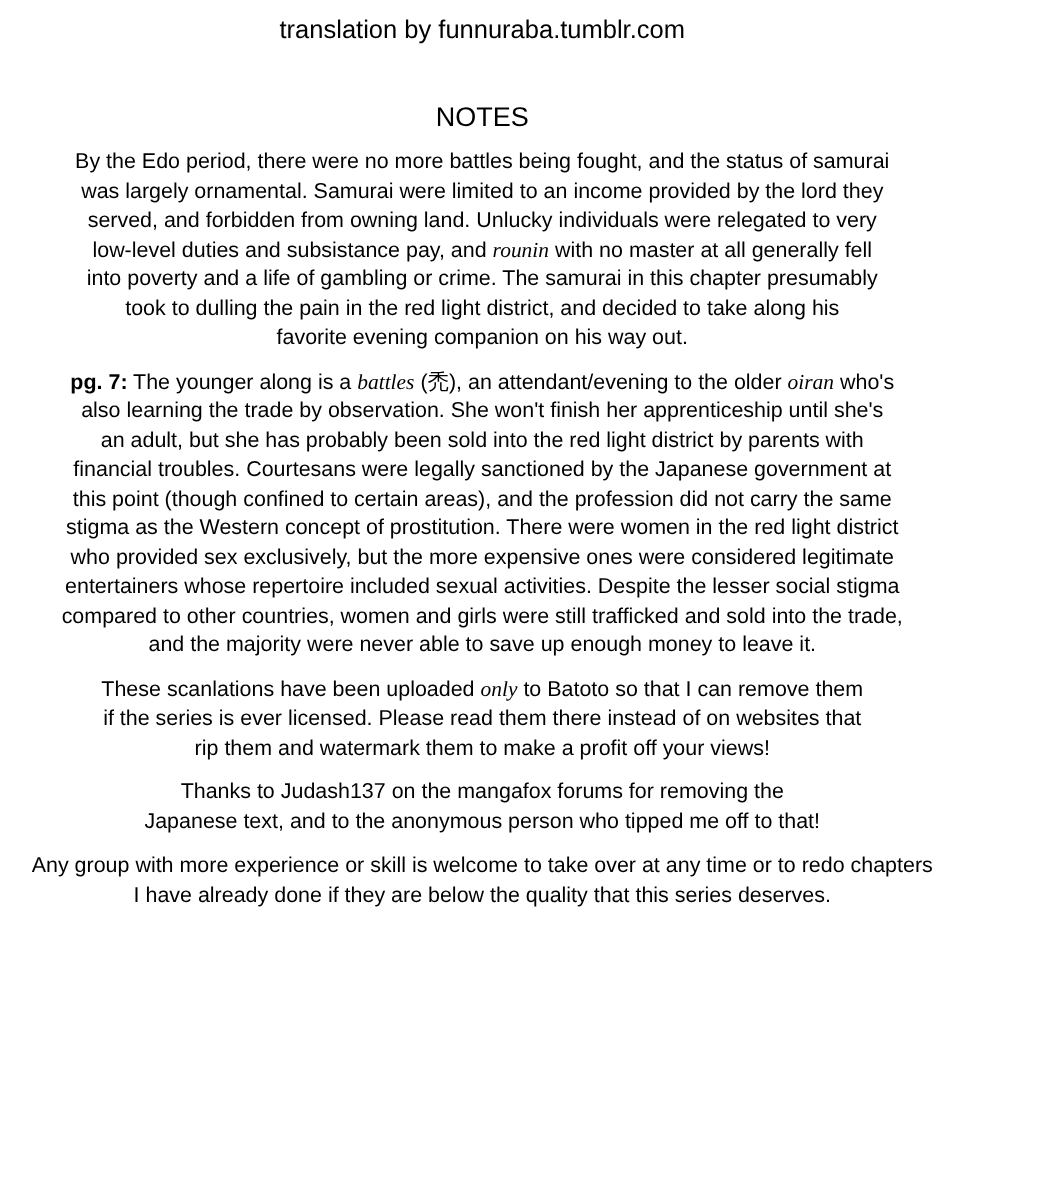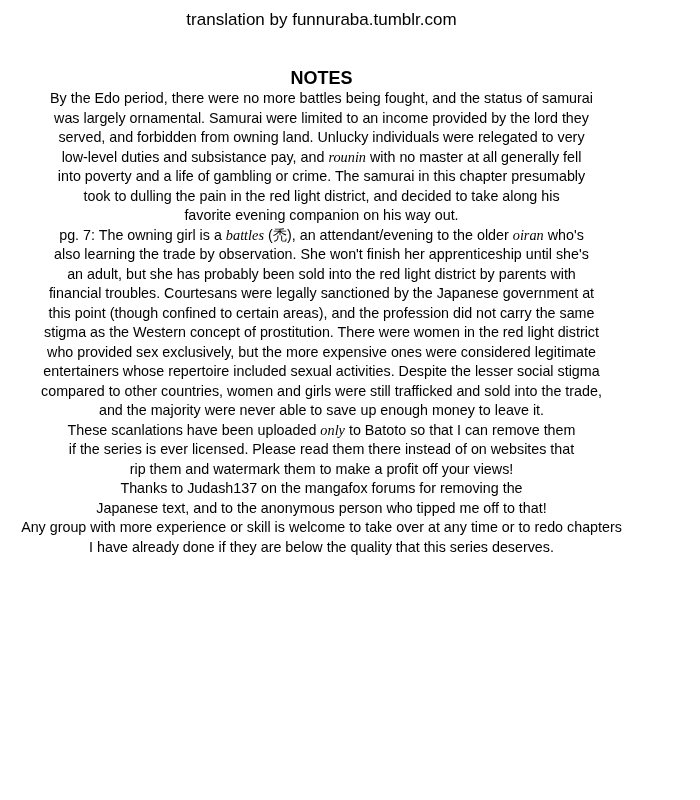--- a/index.html
+++ b/index.html
@@ -23,54 +23,54 @@
   }
   .credit {
     font-size: 17px;
     line-height: 22px;
     white-space: pre-line;
     margin: 0;
   }
   .title {
     font-size: 18px;
     line-height: 22px;
-    font-weight: bold;
+    font-weight: normal;
     margin: 36px 0 0 0;
   }
   p.note {
     font-size: 14.3px;
     line-height: 19.5px;
-    margin: 0;
+    margin: 10px;
     white-space: pre-line;
   }
   .mt-p1 { margin-top: 22px; }
   .mt-p2 { margin-top: 14px; }
   .mt-p3 { margin-top: 22px; }
   .mt-p4 { margin-top: 52px; }
   .mt-p5 { margin-top: 24px; }
   .mt-p6 { margin-top: 26px; }
-  .b { font-weight: normal; }
+  .b { font-weight: bold; }
   .i { font-style: italic; font-family: Liberation Serif, serif; }
 </style>
 </head>
 <body>
 
 <div class="page">
   <p class="credit">translation by funnuraba.tumblr.com</p>
   <h1 class="title">NOTES</h1>
 
   <p class="note mt-p1"><span>By the Edo period, there were no more battles being fought, and the status of samurai
 was largely ornamental. Samurai were limited to an income provided by the lord they
 served, and forbidden from owning land. Unlucky individuals were relegated to very
 low-level duties and subsistance pay, and </span><span class="i">rounin</span><span> with no master at all generally fell
 into poverty and a life of gambling or crime. The samurai in this chapter presumably
 took to dulling the pain in the red light district, and decided to take along his
 favorite evening companion on his way out.</span></p>
 
-  <p class="note mt-p2"><span class="b">pg. 7:</span><span> The owning girl is a </span><span class="i">battles</span><span> (禿), an attendant/evening to the older </span><span class="i">oiran</span><span> who's
+  <p class="note mt-p2"><span class="b">pg. 7:</span><span> The younger along is a </span><span class="i">battles</span><span> (禿), an attendant/evening to the older </span><span class="i">oiran</span><span> who's
 also learning the trade by observation. She won't finish her apprenticeship until she's
 an adult, but she has probably been sold into the red light district by parents with
 financial troubles. Courtesans were legally sanctioned by the Japanese government at
 this point (though confined to certain areas), and the profession did not carry the same
 stigma as the Western concept of prostitution. There were women in the red light district
 who provided sex exclusively, but the more expensive ones were considered legitimate
 entertainers whose repertoire included sexual activities. Despite the lesser social stigma
 compared to other countries, women and girls were still trafficked and sold into the trade,
 and the majority were never able to save up enough money to leave it.</span></p>
 

